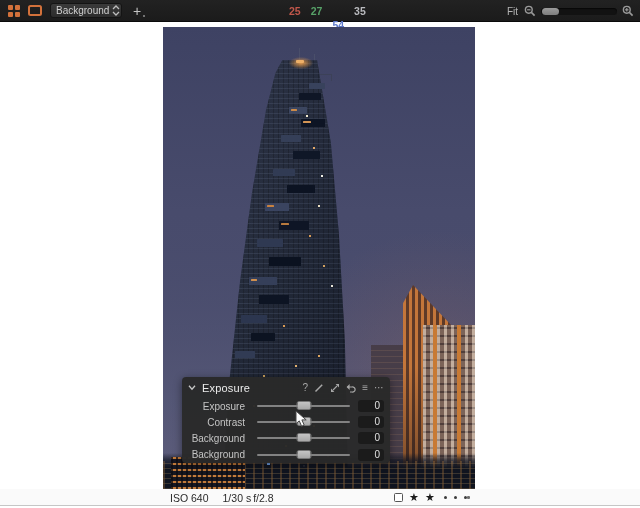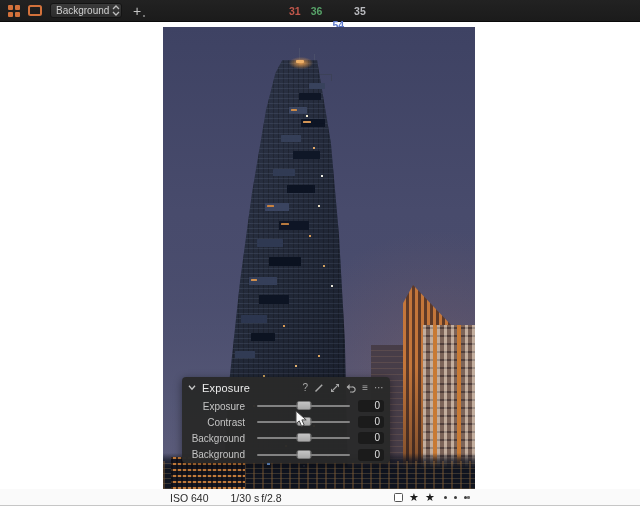--- a/index.html
+++ b/index.html
@@ -104,21 +104,21 @@
   .row .val { width:26px; height:12px; background:#1b1b1b; border-radius:3px;
               font-size:10px; color:#e0e0e0; text-align:right; padding-right:4px; line-height:12px; }
 
   
   .cursor { position:absolute; left:295px; top:410px; z-index:9; }
 
   
   .statusbar { position:absolute; left:0; top:489px; width:640px; height:17px; background:#fafafa;
                border-bottom:1px solid #c6c6c6; font-size:10.5px; color:#2a2a2a; }
   .sb-meta { position:absolute; left:170px; top:0; height:17px; display:flex; align-items:center; }
-  .sb-meta .m1 { margin-left:0; } .sb-meta .m2 { margin-left:22px; } .sb-meta .m3 { margin-left:2px; }
+  .sb-meta .m1 { margin-left:0; } .sb-meta .m2 { margin-left:14px; } .sb-meta .m3 { margin-left:2px; }
   .sb-file { position:absolute; left:163px; top:0; width:312px; height:17px; text-align:center; line-height:17px; pointer-events:none; }
   .sb-rate { position:absolute; left:394px; top:0; height:17px; display:flex; align-items:center; }
   .cb { width:9px; height:9px; border:1px solid #555; border-radius:1.5px; background:#fff; }
   .star { font-size:11px; color:#1c1c1c; margin-left:6px; line-height:11px; }
   .dot { width:3px; height:3px; background:#3c3c3c; border-radius:50%; margin-left:7px; }
   .dot.first { margin-left:9px; }
   .smudge { position:absolute; left:467px; top:496px; width:3px; height:3px; background:#6e6e6e; border-radius:1px; }
 </style>
 </head>
 <body>
@@ -140,26 +140,43 @@
           <svg width="8" height="11" viewBox="0 0 8 11">
               <polyline points="1,4 4,1 7,4" fill="none" stroke="#bdbdbd" stroke-width="1.3"></polyline>
               <polyline points="1,7 4,10 7,7" fill="none" stroke="#bdbdbd" stroke-width="1.3"></polyline>
             </svg>
         </span>
       </div>
       <div class="add-tool">+</div>
     </div>
 
     <div class="rgb-readout">
-      <span class="r">31</span>
-      <span class="g">36</span>
+      <span class="r">25</span>
+      <span class="g">27</span>
       <span class="b">54</span>
       <span class="l">35</span>
     </div>
 
+    <div class="tb-right">
+      <span class="fit-label">Fit</span>
+      <svg class="mag" width="12" height="12" viewBox="0 0 12 12">
+        <circle cx="4.8" cy="4.8" r="3.4" fill="none" stroke="#9a9a9a" stroke-width="1.4"></circle>
+        <line x1="7.4" y1="7.4" x2="10.6" y2="10.6" stroke="#9a9a9a" stroke-width="1.6"></line>
+        <line x1="3.1" y1="4.8" x2="6.5" y2="4.8" stroke="#9a9a9a" stroke-width="1.2"></line>
+      </svg>
+      <div class="zoom-track">
+        <div class="zoom-handle"></div>
+      </div>
+      <svg class="mag" width="12" height="12" viewBox="0 0 12 12">
+        <circle cx="4.8" cy="4.8" r="3.4" fill="none" stroke="#9a9a9a" stroke-width="1.4"></circle>
+        <line x1="7.4" y1="7.4" x2="10.6" y2="10.6" stroke="#9a9a9a" stroke-width="1.6"></line>
+        <line x1="3.1" y1="4.8" x2="6.5" y2="4.8" stroke="#9a9a9a" stroke-width="1.2"></line>
+        <line x1="4.8" y1="3.1" x2="4.8" y2="6.5" stroke="#9a9a9a" stroke-width="1.2"></line>
+      </svg>
+    </div>
   </div>
 
   <div class="photo">
     <div class="warmglow"></div>
     <div class="antenna1"></div>
     <div class="antenna2"></div>
     <div class="crane-h"></div>
     <div class="crane-v"></div>
     <div class="tower"></div>
     <div class="crown"></div>

